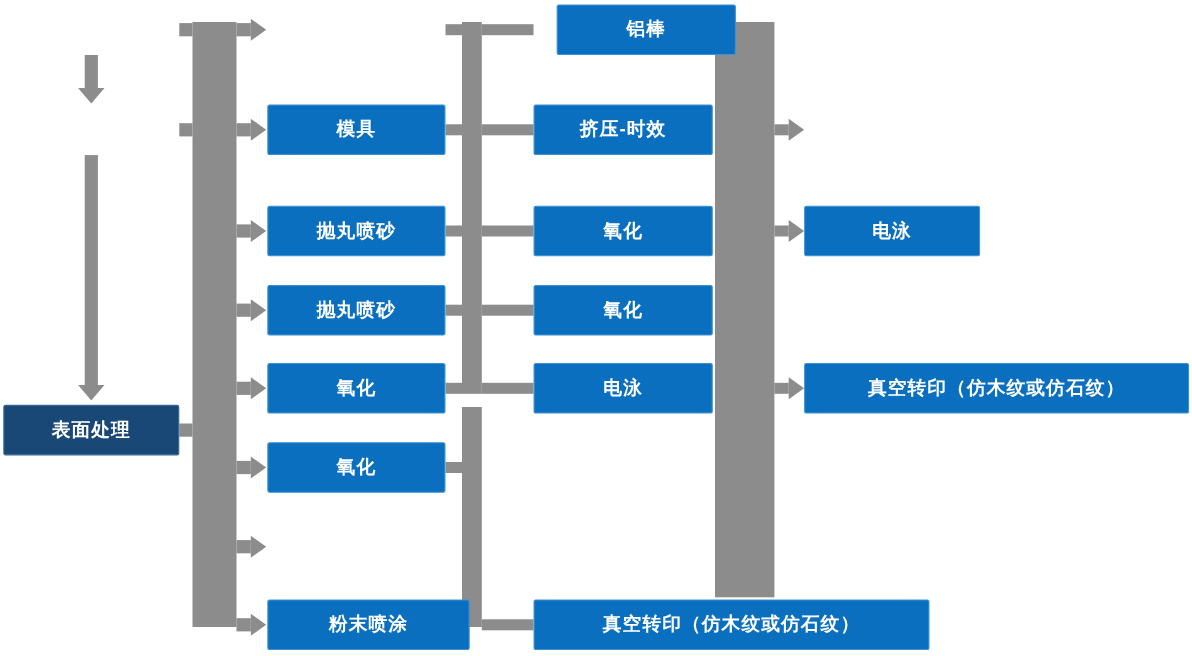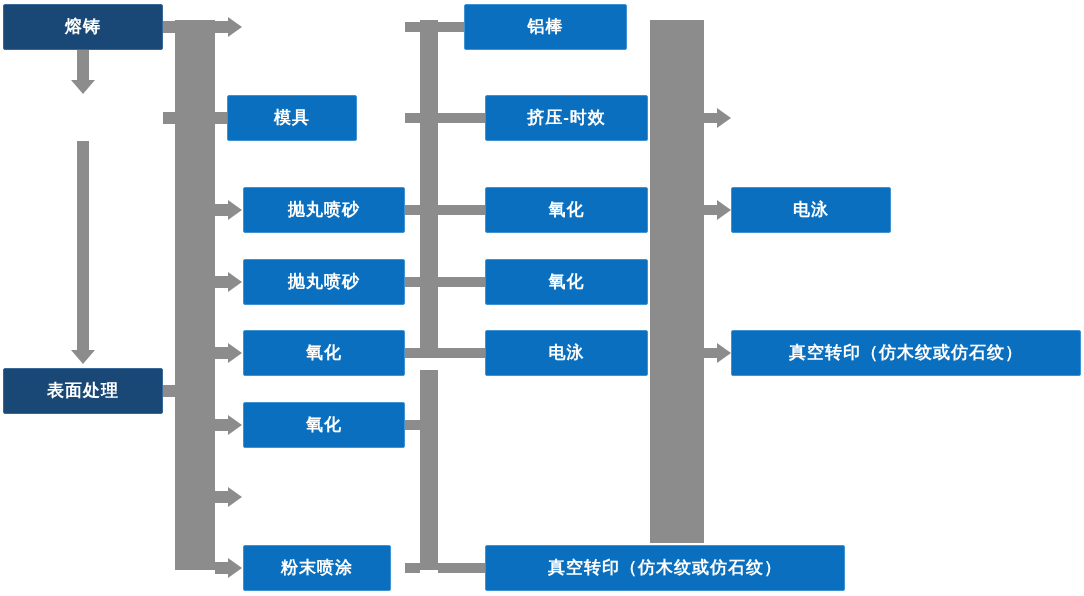--- a/index.html
+++ b/index.html
@@ -74,31 +74,30 @@
 
   <div class="conn" style="left:650px;top:20px;width:54px;height:523px"></div>
 
   <div class="conn" style="left:704px;top:113px;width:13px;height:10px"></div>
   <div class="arrow-right" style="left:717px;top:108px"></div>
   <div class="conn" style="left:704px;top:205px;width:13px;height:10px"></div>
   <div class="arrow-right" style="left:717px;top:200px"></div>
   <div class="conn" style="left:704px;top:348px;width:13px;height:10px"></div>
   <div class="arrow-right" style="left:717px;top:343px"></div>
 
-  <div class="box stage" style="left:3px;top:4px;width:160px;height:46px">熔铸</div>
   <div class="box stage" style="left:3px;top:368px;width:160px;height:46px">表面处理</div>
 
-  <div class="box process" style="left:227px;top:95px;width:130px;height:46px">模具</div>
+  <div class="box process" style="left:243px;top:95px;width:162px;height:46px">模具</div>
   <div class="box process" style="left:243px;top:187px;width:162px;height:46px">抛丸喷砂</div>
   <div class="box process" style="left:243px;top:259px;width:162px;height:46px">抛丸喷砂</div>
   <div class="box process" style="left:243px;top:330px;width:162px;height:46px">氧化</div>
   <div class="box process" style="left:243px;top:402px;width:162px;height:46px">氧化</div>
-  <div class="box process" style="left:243px;top:545px;width:148px;height:46px">粉末喷涂</div>
+  <div class="box process" style="left:243px;top:545px;width:184px;height:46px">粉末喷涂</div>
 
-  <div class="box process" style="left:464px;top:4px;width:163px;height:46px">铝棒</div>
+  <div class="box process" style="left:506px;top:4px;width:163px;height:46px">铝棒</div>
   <div class="box process" style="left:485px;top:95px;width:163px;height:46px">挤压-时效</div>
   <div class="box process" style="left:485px;top:187px;width:163px;height:46px">氧化</div>
   <div class="box process" style="left:485px;top:259px;width:163px;height:46px">氧化</div>
   <div class="box process" style="left:485px;top:330px;width:163px;height:46px">电泳</div>
   <div class="box process" style="left:485px;top:545px;width:360px;height:46px">真空转印（仿木纹或仿石纹）</div>
 
   <div class="box process" style="left:731px;top:187px;width:160px;height:46px">电泳</div>
   <div class="box process" style="left:731px;top:330px;width:350px;height:46px">真空转印（仿木纹或仿石纹）</div>
 
 </div>

